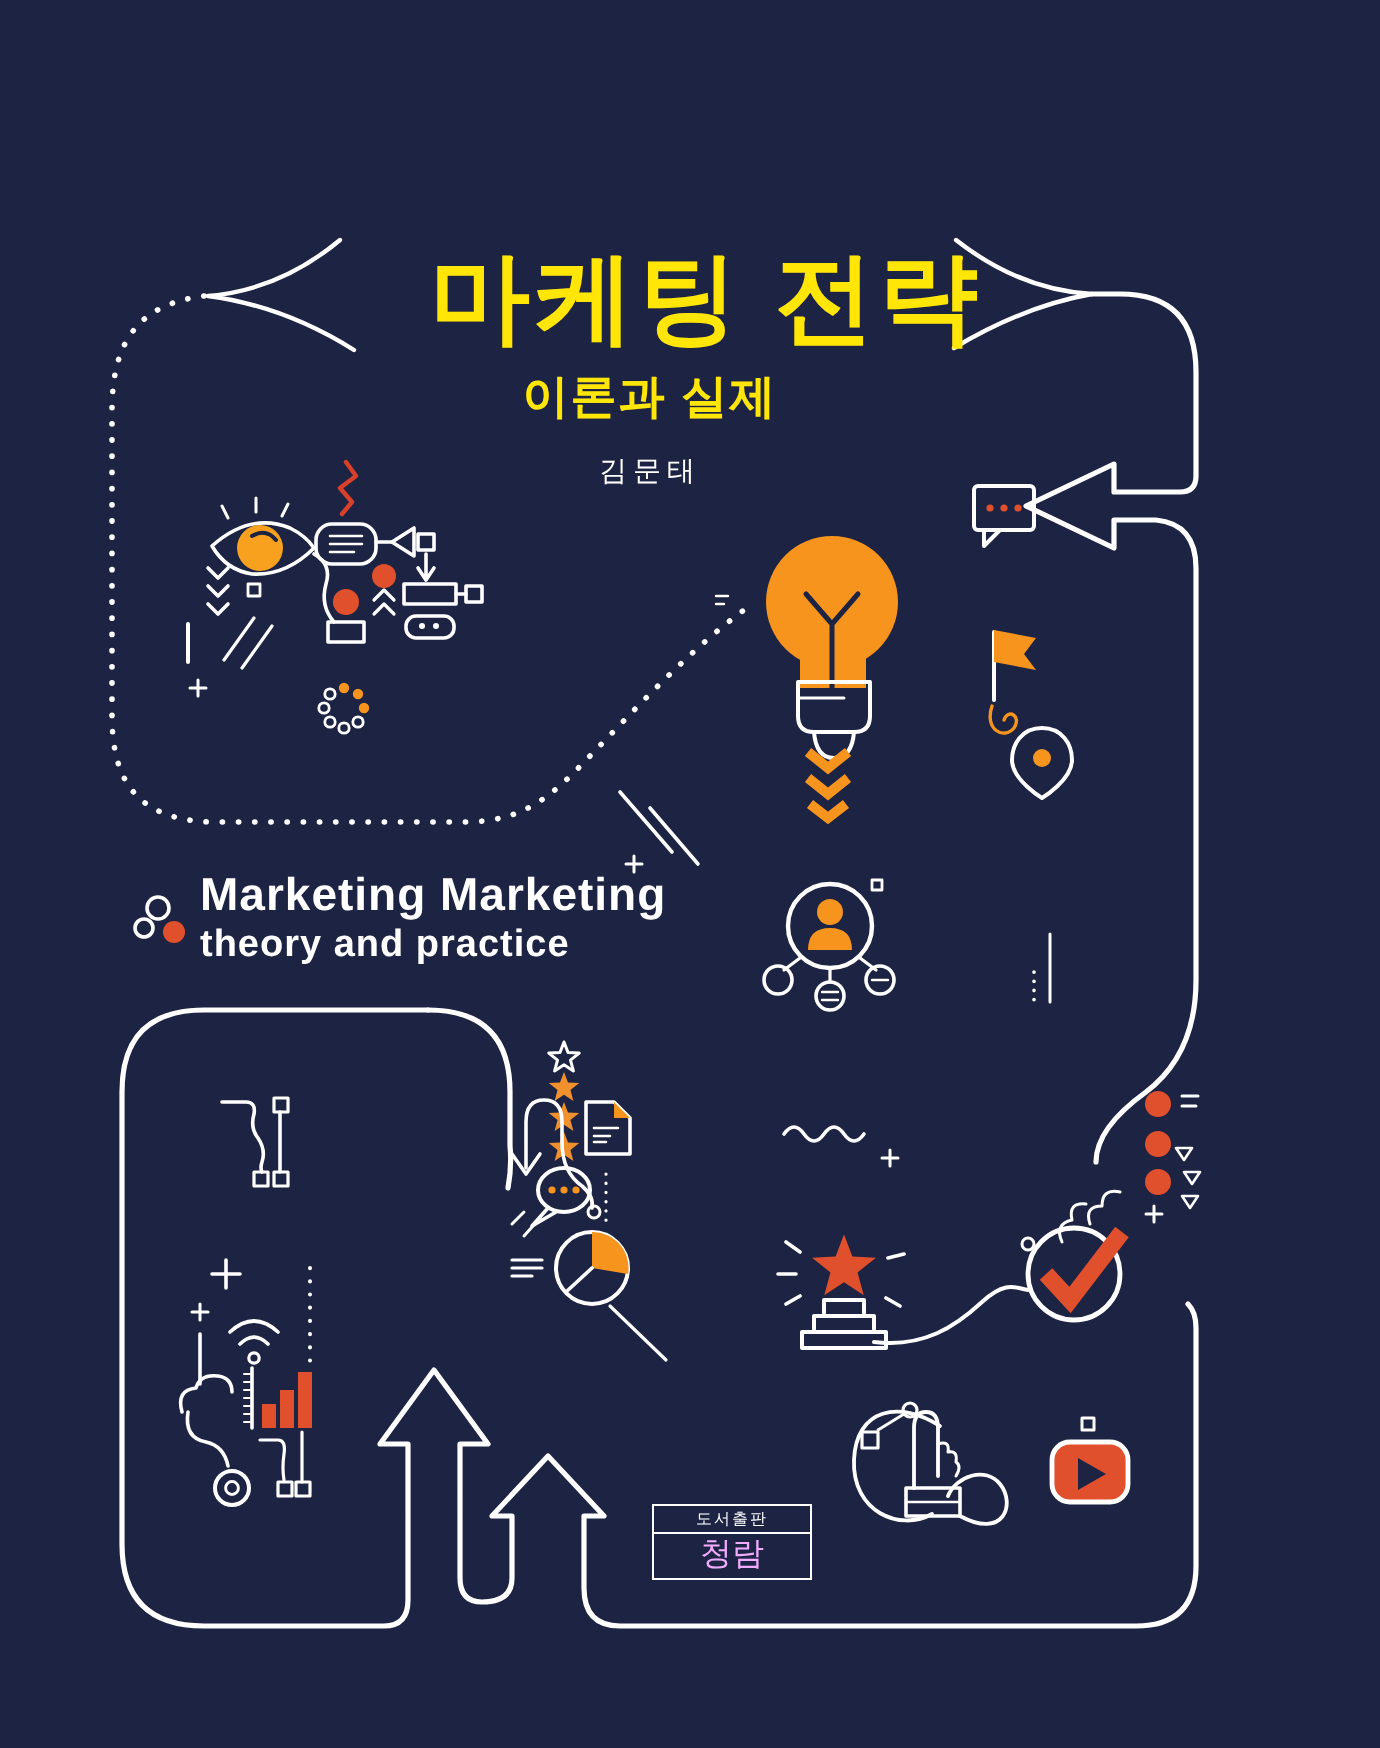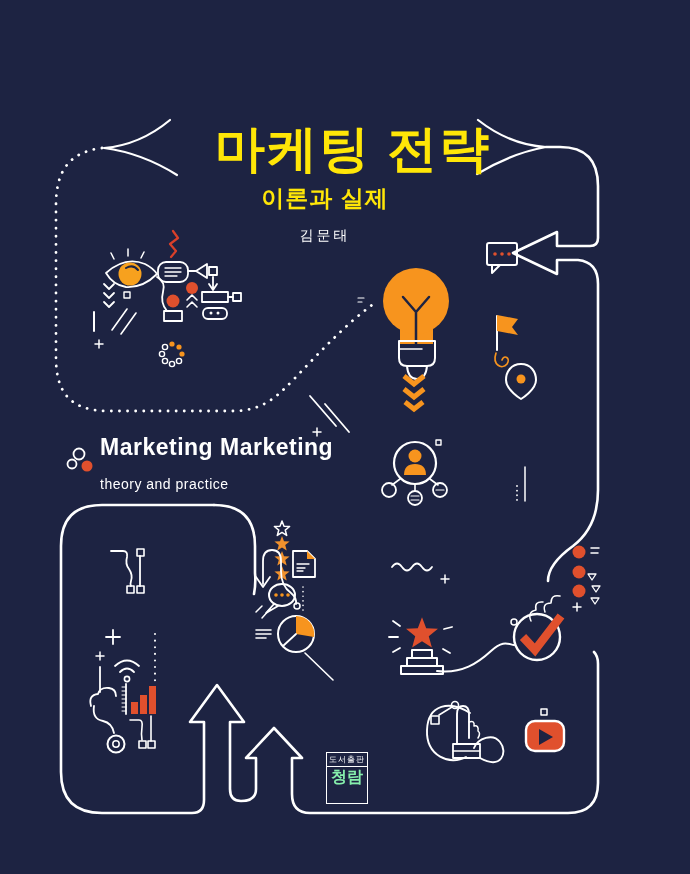--- a/index.html
+++ b/index.html
@@ -21,29 +21,29 @@
     left:0;top:183px;width:650px;text-align:center;
     color:var(--title-yellow,#ffe607);
     font-size:23px;font-weight:700;letter-spacing:1px;
   }
   #author{
     left:0;top:227px;width:650px;text-align:center;
     font-size:14px;letter-spacing:3px;
   }
   #entitle{left:100px;top:436px;line-height:1.0;}
   #entitle .l1{font-size:23px;font-weight:800;letter-spacing:0.5px;}
-  #entitle .l2{font-size:14px;font-weight:400;margin-top:18px;letter-spacing:0.5px;}
+  #entitle .l2{font-size:19px;font-weight:700;margin-top:4px;letter-spacing:0.5px;}
   #publisher{left:326px;top:752px;text-align:center;}
   #publisher .tag{
     border:1.5px solid #fff;font-size:8px;letter-spacing:1px;
-    padding:1px 2px;color:#fff;white-space:nowrap;
+    padding:1px 21px;color:#fff;white-space:nowrap;
   }
   #publisher .name{
     border:1.5px solid #fff;border-top:none;
-    font-size:16px;font-weight:700;color:#86efac;padding:0 2px 15px 2px;
+    font-size:16px;font-weight:400;color:#f0abfc;padding:0 2px 1px 2px;
   }
 </style>
 </head>
 <body>
 
 <div id="cover">
 
 <svg id="art" width="690" height="874" viewBox="0 0 690 874" fill="none" stroke-linecap="round" stroke-linejoin="round">
 
   <defs>

